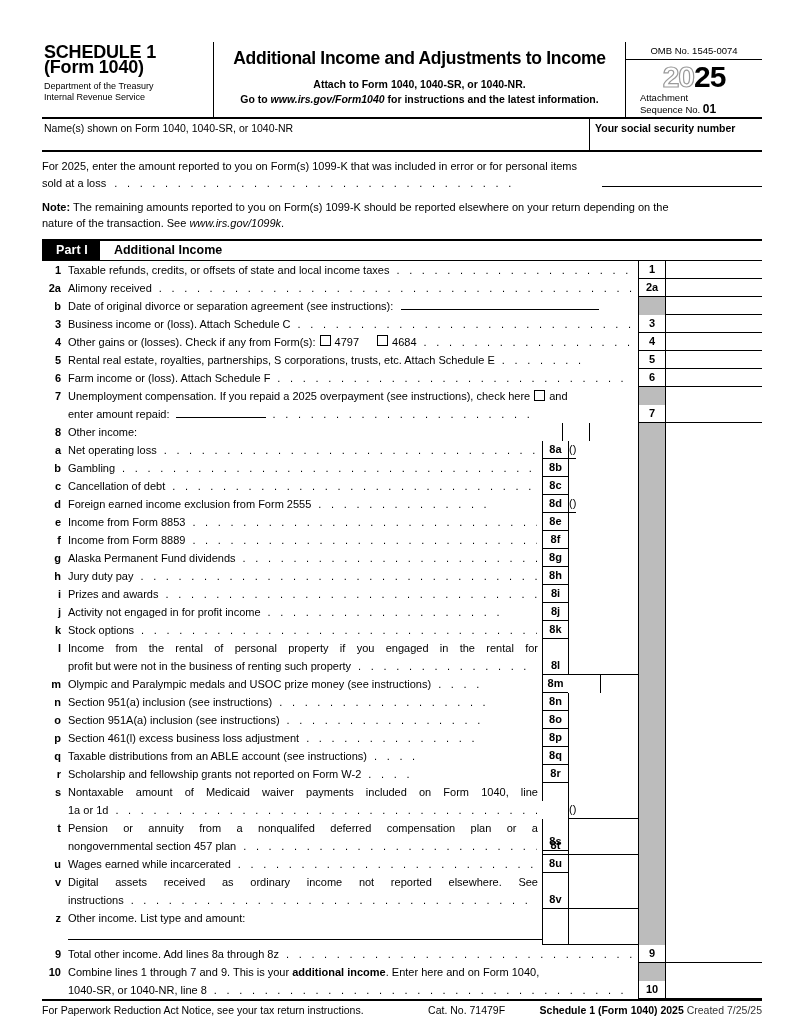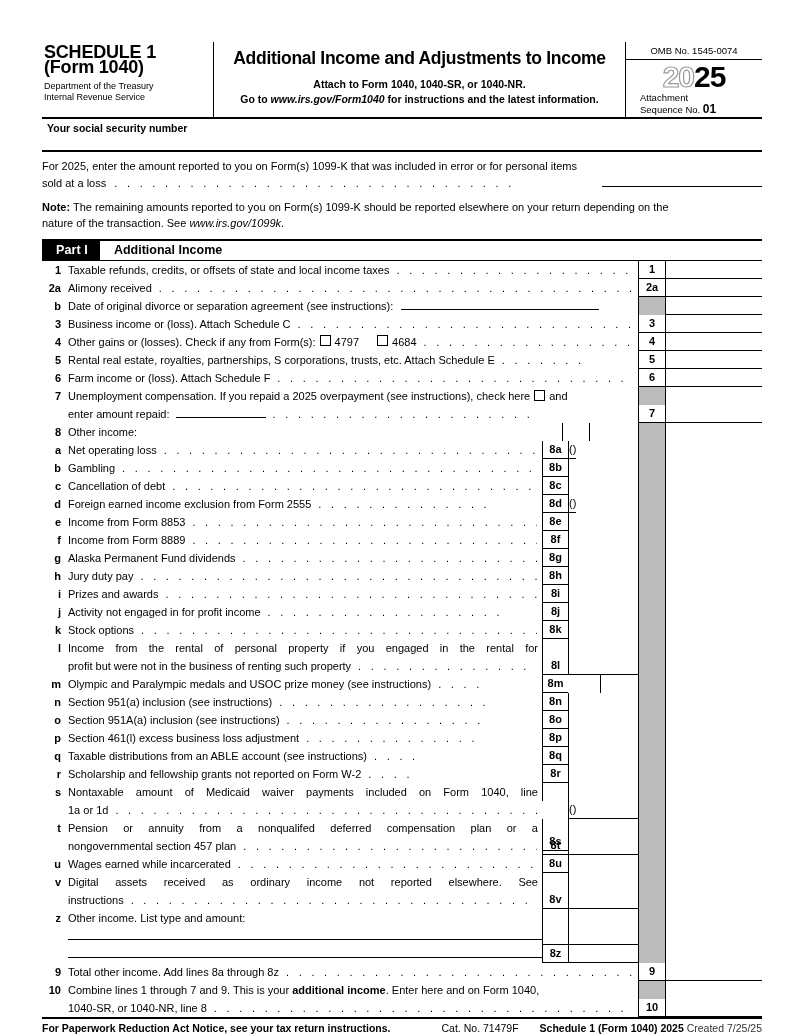--- a/index.html
+++ b/index.html
@@ -71,21 +71,21 @@
   .amtcell.open{border-bottom:none;}
   .greycell{background:#bcbcbc;border-left:1.2px solid #000;height:18px;box-sizing:border-box;}
 
   .chk{display:inline-block;width:9px;height:9px;border:1.1px solid #000;vertical-align:-1px;margin:0 4px;background:#fff;}
   .blank{display:inline-block;border-bottom:1px solid #000;height:12px;vertical-align:-2px;}
 
   .just{text-align:justify;text-align-last:justify;padding-right:4px;}
 
   
   .footer{display:flex;border-top:2px solid #000;font-size:10.5px;padding-top:3px;margin-top:0;}
-  .f-left{font-weight:bold;}
+  .f-left{font-weight:normal;}
   .f-mid{flex:1;text-align:center;padding-left:30px;}
   .f-right{font-weight:bold;}
   .f-right .light{font-weight:normal;color:#333;}
 </style>
 </head>
 <body>
 
 <div class="page">
 <div class="form">
 
@@ -109,20 +109,21 @@
         <div class="yr"><span class="faint">20</span><span>25</span></div>
         <div class="attseq">
           <div>Attachment</div>
           <div><span>Sequence No.</span> <b>01</b></div>
         </div>
       </div>
     </div>
   </div>
 
   <div class="namerow">
+    <div class="name-l">Name(s) shown on Form 1040, 1040-SR, or 1040-NR</div>
     <div class="name-r">Your social security number</div>
   </div>
 
   <div class="intro">
     <div>For 2025, enter the amount reported to you on Form(s) 1099-K that was included in error or for personal items</div>
     <div class="l2">
       <span>sold at a loss</span>
       <span class="dots">. . . . . . . . . . . . . . . . . . . . . . . . . . . . . . . .</span>
       <span class="uline"></span>
     </div>
@@ -954,42 +955,20 @@
                 <div class="amtcell" style="flex:1;"></div>
               </div>
             </td>
             <td>
               <div class="greycell"></div>
             </td>
             <td>
               <div class="amtcell open"></div>
             </td>
           </tr>
-          <tr>
-            <td class="c-sub">
-              <div class="rowline2"></div>
-            </td>
-            <td>
-              <div class="rowline2">
-                <span class="blank" style="width:100%;display:block;"></span>
-              </div>
-            </td>
-            <td>
-              <div style="display:flex;height:18px;">
-                <div class="numcell" style="width:26px;border-bottom:1.2px solid #000;">8z</div>
-                <div class="amtcell" style="flex:1;"></div>
-              </div>
-            </td>
-            <td>
-              <div class="greycell"></div>
-            </td>
-            <td>
-              <div class="amtcell open"></div>
-            </td>
-          </tr>
         </tbody>
 
     <tbody>
           <tr>
       <td class="c-num">
               <div class="rowline2">9</div>
             </td>
       <td colspan="2">
               <div class="rowline">
                 <span>Total other income. Add lines 8a through 8z</span>

